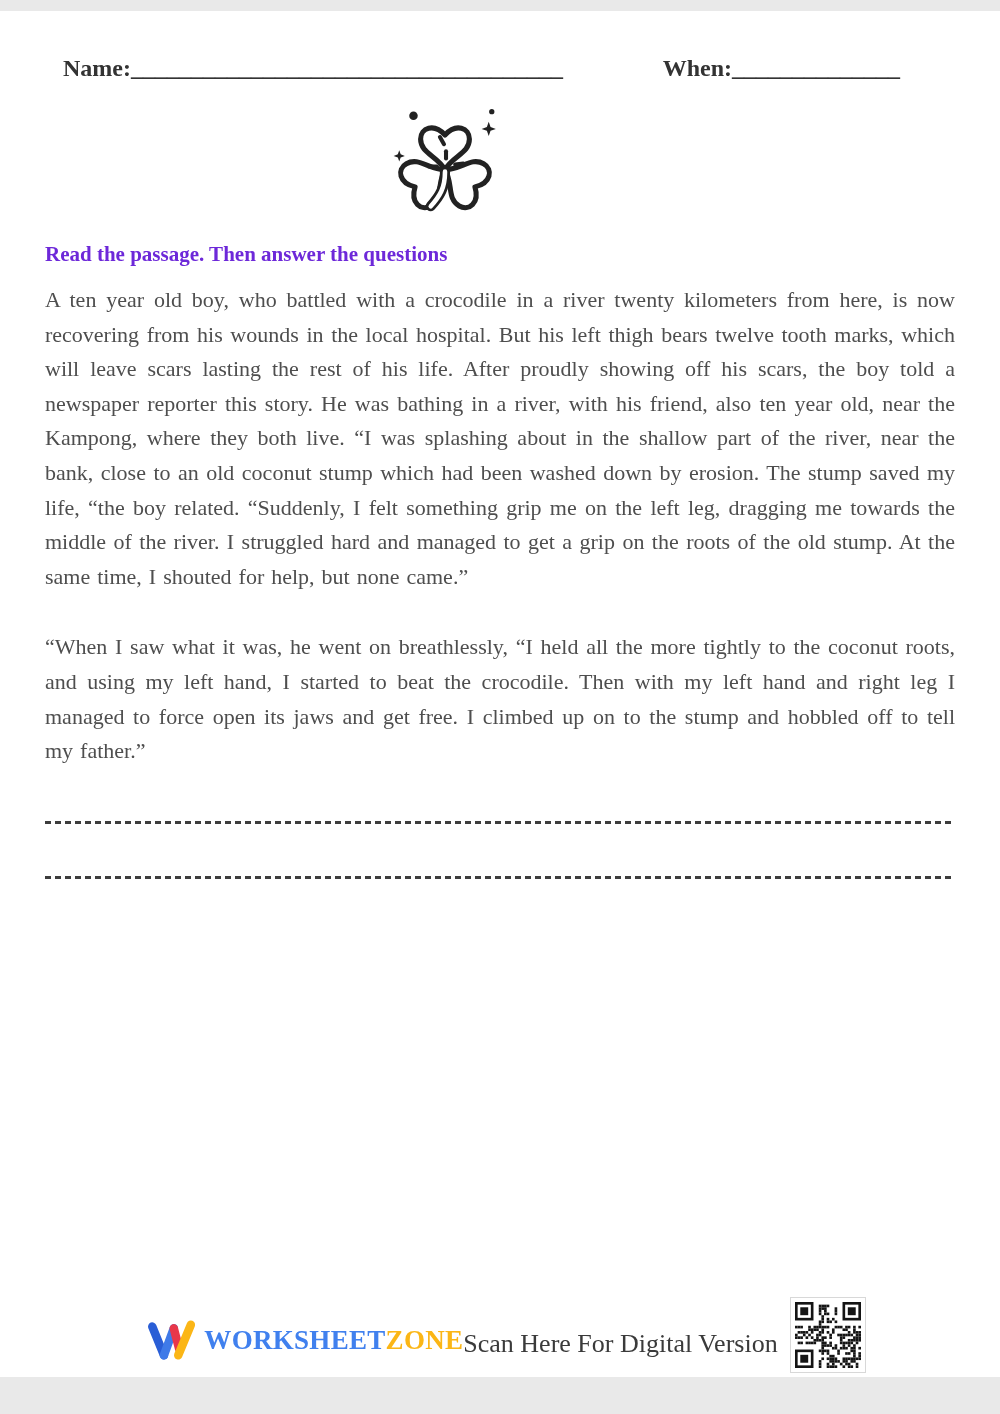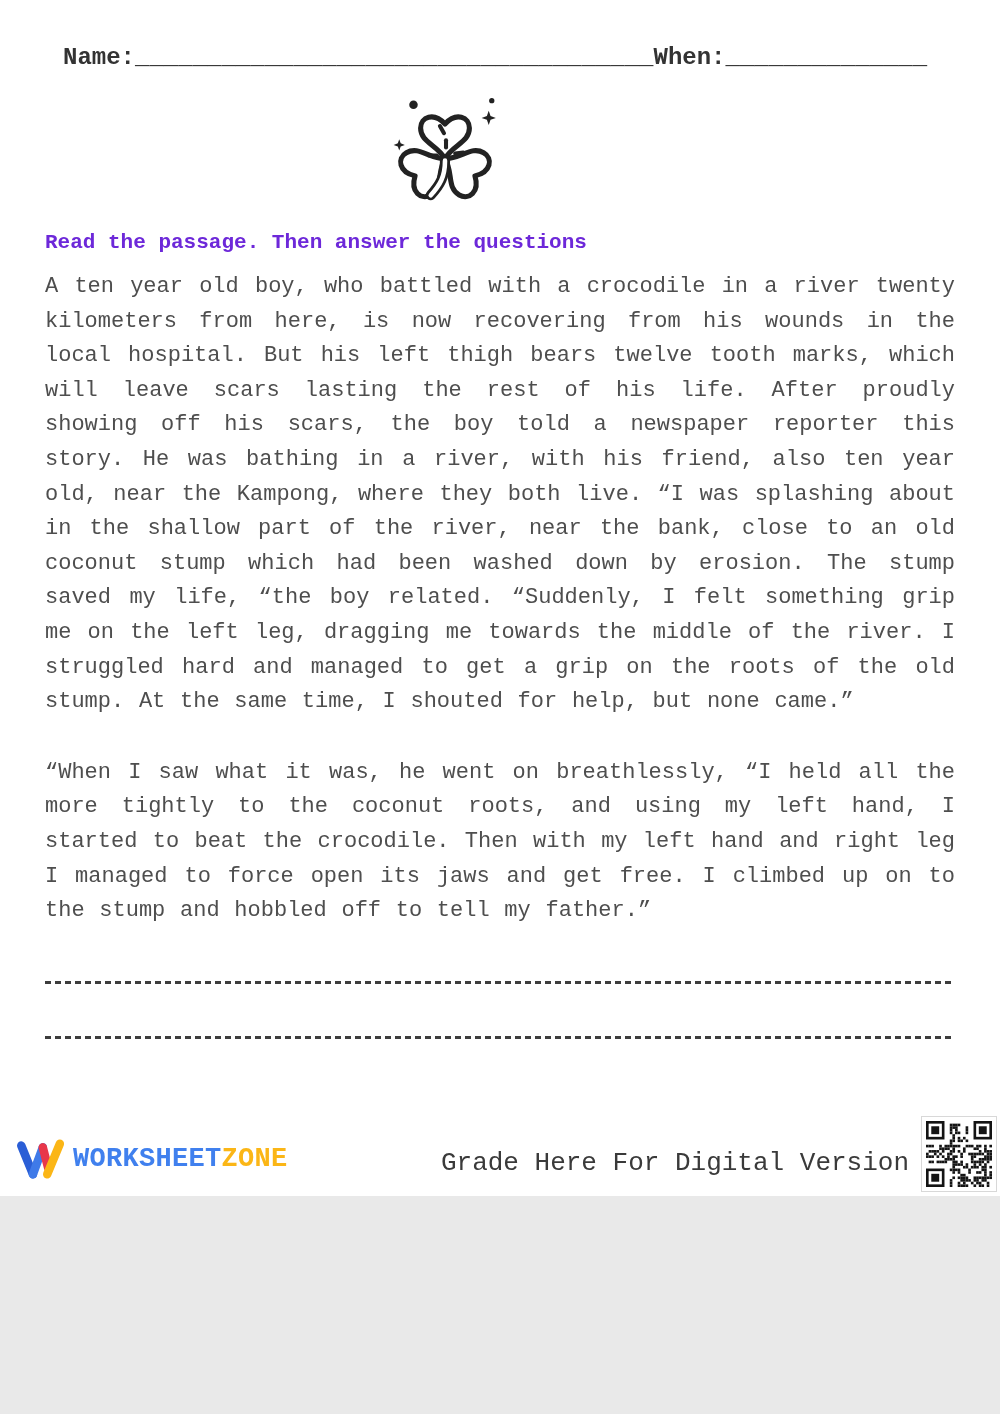--- a/index.html
+++ b/index.html
@@ -1,18 +1,18 @@
 <!DOCTYPE html>
 <html><head>
 <meta charset="utf-8">
 <style>
   html,body{margin:0;padding:0;background:#e9e9e9;}
   .page{
-    width:1000px;height:1196px;background:#ffffff;position:relative;
-    margin:0 auto;font-family:Liberation Mono, monospace;overflow:hidden;
+    width:1000px;height:1366px;background:#ffffff;position:relative;
+    margin:11px auto;font-family:Liberation Serif, serif;overflow:hidden;
     box-sizing:border-box;
   }
   
   .hdr-row{
     display:flex;justify-content:space-between;
     padding:44px 100px 0 63px;
     font-weight:bold;font-size:24px;color:#333;
     white-space:nowrap;
   }
   .blank{font-weight:bold;color:#333;letter-spacing:0;}
@@ -42,21 +42,21 @@
   .question{font-size:23.5px;color:#4a4a4a;margin-top:16px;}
   .q2{margin-top:46px;}
   .q3{margin-top:42px;}
   .answer-line{
     margin-top:52px;height:3px;
     background:repeating-linear-gradient(to right,#3c3c3c 0 6px,transparent 6px 10px);
   }
   
   .footer{
     position:absolute;left:15px;right:3px;bottom:4px;
-    display:flex;justify-content:space-between;align-items:flex-end;
+    display:flex;justify-content:center;align-items:flex-end;
   }
   .brand{display:flex;align-items:center;gap:6px;margin-bottom:8px;}
   .brand-text{font-size:27px;font-weight:bold;letter-spacing:.3px;white-space:nowrap;}
   .brand-blue{color:#4080ee;}
   .brand-orange{color:#fbb616;}
   .scan-row{display:flex;align-items:flex-end;gap:12px;}
   .scan-label{font-size:26px;color:#3a3a3a;margin-bottom:14px;white-space:nowrap;}
   .qr-box{width:74px;height:74px;background:#fff;border:1px solid #d8d8d8;
     display:flex;align-items:center;justify-content:center;}
 </style>
@@ -123,21 +123,21 @@
           <path d="M20,43 L31,13" stroke="#3f7ae8"></path>
           <path d="M31,13 L37,36" stroke="#e8374a"></path>
           <path d="M36,43 L50,9" stroke="#fbb616"></path>
         </g>
       </svg>
       <span class="brand-text">
         <span class="brand-blue">WORKSHEET</span><span class="brand-orange">ZONE</span>
       </span>
     </div>
     <div class="scan-row">
-      <span class="scan-label">Grade Here For Digital Version</span>
+      <span class="scan-label">Scan Here For Digital Version</span>
       <div class="qr-box">
           <svg viewBox="0 0 75 75" width="66" height="66" fill="#141414" xmlns="http://www.w3.org/2000/svg">
             <rect x="27" y="3" width="3" height="3"></rect>
             <rect x="30" y="3" width="3" height="3"></rect>
             <rect x="33" y="3" width="3" height="3"></rect>
             <rect x="36" y="3" width="3" height="3"></rect>
             <rect x="27" y="6" width="3" height="3"></rect>
             <rect x="30" y="6" width="3" height="3"></rect>
             <rect x="33" y="6" width="3" height="3"></rect>
             <rect x="45" y="6" width="3" height="3"></rect>

